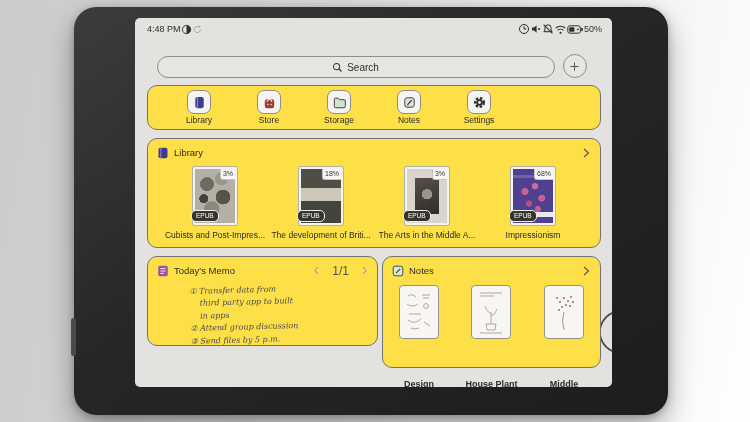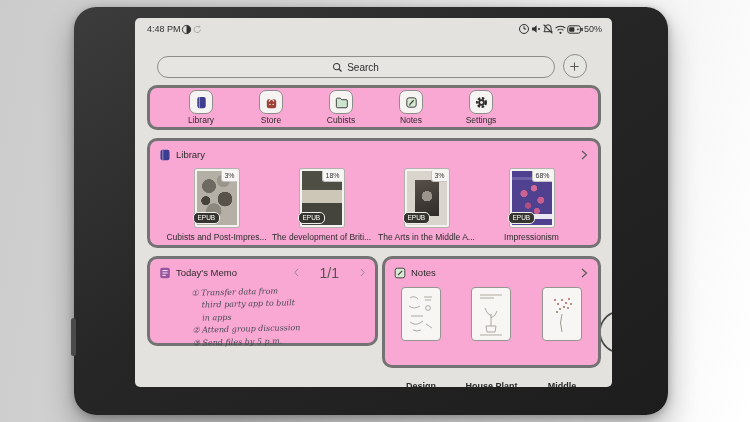--- a/index.html
+++ b/index.html
@@ -27,21 +27,21 @@
   .sicon { display:inline-flex; align-items:center; }
   
   .search-row { position:absolute; top:36px; left:0; right:4px; display:flex; align-items:flex-end; justify-content:center; gap:8px; }
   .search-pill {
     width:396px; height:20px; border:1px solid #8f8d89; border-radius:11px;
     display:flex; align-items:center; justify-content:center; gap:4px;
     font-size:10px; color:#2f2f2f; background:rgba(255,255,255,0.12);
   }
   .add-btn { width:22px; height:22px; border:1px solid #8f8d89; border-radius:50%; display:flex; align-items:center; justify-content:center; color:#5a5856; background:rgba(255,255,255,0.10); }
   
-  .card { position:absolute; background:#eaе9e6; background-color:#f9a8d4; border:3px solid #737373; border-radius:10px; box-sizing:border-box; }
+  .card { position:absolute; background:#eaе9e6; background-color:#fde047; border:1px solid #737373; border-radius:10px; box-sizing:border-box; }
   .card-header { display:flex; align-items:center; gap:5px; padding:5px 9px 0 9px; font-size:9.5px; height:17px; }
   .card-header .hspacer { flex:1; }
   
   .apps-card { left:12px; top:67px; width:454px; height:45px; display:flex; align-items:center; padding-left:26px; gap:20px; }
   .app { width:50px; display:flex; flex-direction:column; align-items:center; gap:1px; }
   .app-iconbox { width:22px; height:22px; border:1px solid #8f8d89; border-radius:7px; background:#f5f4f2; display:flex; align-items:center; justify-content:center; }
   .app-label { font-size:8.5px; color:#2b2b2b; }
   
   .library-card { left:12px; top:120px; width:454px; height:110px; }
   .books-row { display:flex; justify-content:space-between; padding:6px 14px 0 14px;text-align:center; }
@@ -64,21 +64,21 @@
         radial-gradient(circle at 55% 32%, #d06a96 0 7%, transparent 8%),
         radial-gradient(circle at 72% 54%, #c95f8e 0 8%, transparent 9%),
         radial-gradient(circle at 40% 64%, #b05080 0 7%, transparent 8%),
         radial-gradient(circle at 62% 74%, #c95f8e 0 6%, transparent 7%),
         linear-gradient(#4f4190 0 12%, #6d61a8 12% 16%, #4f4190 16% 80%, #e9e7f2 80% 88%, #4f4190 88% 100%); }
   .progress-badge { position:absolute; top:0; right:0; background:#f7f6f4; color:#333; font-size:7px; line-height:8px; padding:1px 2px; border-radius:0 0 0 3px; border-left:1px solid #c7c5c1; border-bottom:1px solid #c7c5c1; }
   .format-badge { position:absolute; left:-4px; bottom:1px; background:#35342f; color:#fff; font-size:6.5px; line-height:1; padding:2px 4px; border-radius:5px; border:1px solid #f0efec; }
   .book-title { margin-top:5px; font-size:8.5px; color:#2b2b2b; white-space:nowrap; overflow:hidden; max-width:112px; }
   
   .memo-card { left:12px; top:238px; width:231px; height:90px; }
-  .pagination { display:flex; align-items:center; gap:20px; font-size:14px; color:#55534f; }
+  .pagination { display:flex; align-items:center; gap:12px; font-size:12px; color:#55534f; }
   .memo-body { padding:5px 0 0 42px; font-family:"DejaVu Serif", serif; font-style:italic; font-size:8px; color:#4a4a52; transform:rotate(-1.5deg); line-height:1.55; }
   .memo-line { display:block; white-space:nowrap; }
   .memo-line.cont { padding-left:10px; }
   
   .notes-card { left:247px; top:238px; width:219px; height:112px; }
   .notes-row { display:flex; justify-content:space-between; padding:6px 16px 0 16px; }
   .note { display:flex; flex-direction:column; align-items:center;gap:36px; }
   .thumb { width:38px; height:52px; background:#f7f6f4; border:1px solid #96948f; border-radius:4px; display:flex; align-items:center; justify-content:center; }
   .note-label { margin-top:4px; font-size:9px; font-weight:bold; color:#2b2b2b; }
   
@@ -181,21 +181,21 @@
             </svg>
         </div>
         <span class="app-label">Store</span>
       </div>
       <div class="app">
         <div class="app-iconbox">
           <svg width="15" height="15" viewBox="0 0 16 16">
               <path d="M2.5,4.6 a1.2,1.2 0 0 1 1.2,-1.2 h3 l1.5,1.6 h4.8 a1.2,1.2 0 0 1 1.2,1.2 v6 a1.4,1.4 0 0 1 -1.4,1.4 H3.9 a1.4,1.4 0 0 1 -1.4,-1.4 z" fill="#cde4cf" stroke="#3a3a3a" stroke-width="1"></path>
             </svg>
         </div>
-        <span class="app-label">Cubists</span>
+        <span class="app-label">Storage</span>
       </div>
       <div class="app">
         <div class="app-iconbox">
           <svg width="15" height="15" viewBox="0 0 16 16">
               <rect x="3" y="3" width="10" height="10" rx="2.4" fill="#d9ead2" stroke="#3a3a3a" stroke-width="1"></rect>
               <line x1="6" y1="10.3" x2="10.3" y2="5.6" stroke="#3a3a3a" stroke-width="1.3"></line>
               <line x1="5.6" y1="10.8" x2="6.6" y2="10.6" stroke="#3a3a3a" stroke-width="1.1"></line>
             </svg>
         </div>
         <span class="app-label">Notes</span>

